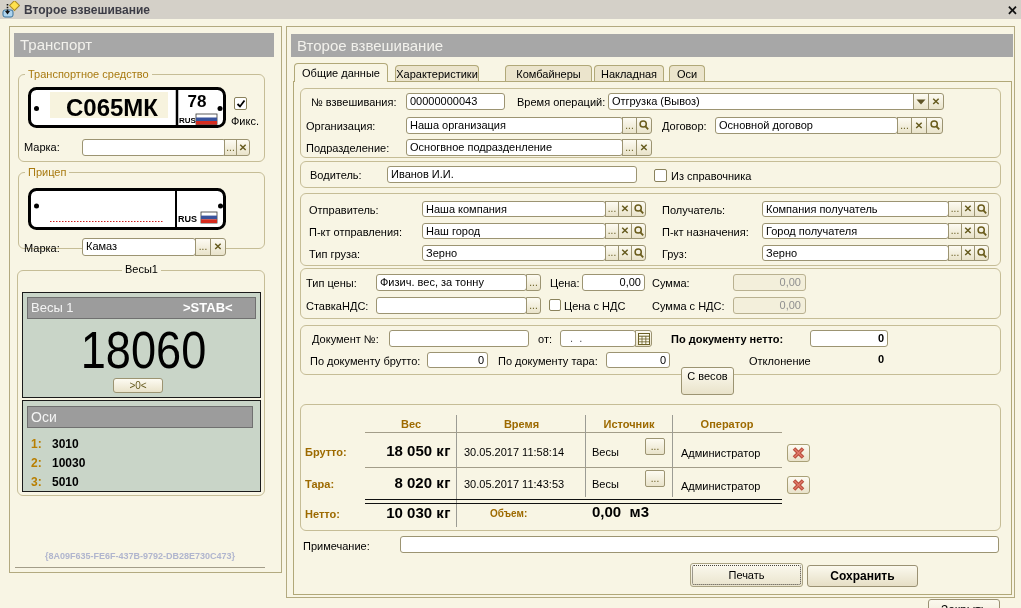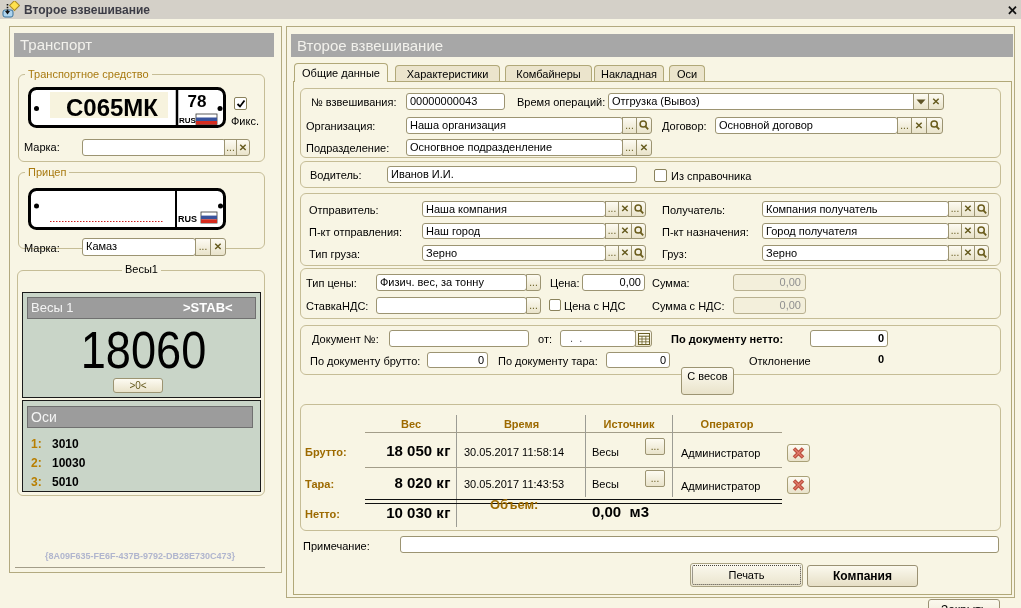--- a/index.html
+++ b/index.html
@@ -102,21 +102,21 @@
 <div class="abs" style="left:52px;top:456px;font-size:12px;font-weight:bold;color:#000;">10030</div>
 <div class="abs" style="left:31px;top:475px;font-size:12px;font-weight:bold;color:#b87e00;">3:</div>
 <div class="abs" style="left:52px;top:475px;font-size:12px;font-weight:bold;color:#000;">5010</div>
 
 <div class="abs" style="left:15px;top:551px;width:250px;text-align:center;font-size:9px;font-weight:bold;color:#b0b5ce;">{8A09F635-FE6F-437B-9792-DB28E730C473}</div>
 <div class="tline" style="left:15px;top:567px;width:250px;"></div>
 
 <div class="abs" style="left:286px;top:26px;width:729px;height:572px;border:1px solid #b3aa80;"></div>
 <div class="ghead" style="left:291px;top:34px;width:722px;height:23px;">Второе взвешивание</div>
 
-<div class="abs" style="left:395px;top:65px;width:105px;height:16px;background:#ebe4cc;border:1px solid #b1a878;border-bottom:none;border-radius:4px 4px 0 0;font-size:11px;text-align:center;padding-top:2px;">Характеристики</div>
+<div class="abs" style="left:395px;top:65px;width:84px;height:16px;background:#ebe4cc;border:1px solid #b1a878;border-bottom:none;border-radius:4px 4px 0 0;font-size:11px;text-align:center;padding-top:2px;">Характеристики</div>
 <div class="abs" style="left:505px;top:65px;width:87px;height:16px;background:#ebe4cc;border:1px solid #b1a878;border-bottom:none;border-radius:4px 4px 0 0;font-size:11px;text-align:center;padding-top:2px;">Комбайнеры</div>
 <div class="abs" style="left:594px;top:65px;width:70px;height:16px;background:#ebe4cc;border:1px solid #b1a878;border-bottom:none;border-radius:4px 4px 0 0;font-size:11px;text-align:center;padding-top:2px;">Накладная</div>
 <div class="abs" style="left:669px;top:65px;width:36px;height:16px;background:#ebe4cc;border:1px solid #b1a878;border-bottom:none;border-radius:4px 4px 0 0;font-size:11px;text-align:center;padding-top:2px;">Оси</div>
 
 <div class="abs" style="left:293px;top:81px;width:719px;height:514px;border:1px solid #b1a878;background:#f8f5e4;"></div>
 
 <div class="abs" style="left:294px;top:63px;width:94px;height:19px;background:#f8f5e4;border:1px solid #b1a878;border-bottom:none;border-radius:4px 4px 0 0;font-size:11px;text-align:center;padding-top:3px;">Общие данные</div>
 
 <div class="grp" style="left:300px;top:88px;width:701px;height:70px;"></div>
 <div class="lbl" style="left:311px;top:96px;">№ взвешивания:</div>
@@ -279,22 +279,22 @@
 <div class="abs" style="left:787px;top:476px;width:23px;height:18px;background:linear-gradient(#fdfbf2,#e9e3ca);border:1px solid #a9a077;border-radius:3px;"></div>
 <svg class="abs" style="left:792px;top:479px;" width="13" height="12" viewBox="0 0 13 12">
     <path d="M2 1.5 L11 10.5 M11 1.5 L2 10.5" stroke="#b84b39" stroke-width="3.6"></path>
     <path d="M2.5 2 L10.5 10 M10.5 2 L2.5 10" stroke="#e0796a" stroke-width="1.4"></path>
   </svg>
 
 <div class="abs" style="left:365px;top:499px;width:417px;height:4.5px;border-top:1.5px solid #111;border-bottom:1.5px solid #111;"></div>
 
 <div class="abs brown" style="left:305px;top:508px;font-size:11px;">Нетто:</div>
 <div class="abs" style="left:330px;top:505px;width:121px;text-align:right;font-size:15px;line-height:15px;font-weight:bold;">10 030 <span style="letter-spacing:0.5px;">кг</span></div>
-<div class="abs brown" style="left:490px;top:497px;font-size:13px;">Объем:</div>
+<div class="abs brown" style="left:490px;top:508px;font-size:10px;">Объем:</div>
 <div class="abs" style="left:592px;top:504px;font-size:15px;line-height:15px;font-weight:bold;">0,00&nbsp; <span>м3</span></div>
 
 <div class="lbl" style="left:303px;top:540px;">Примечание:</div>
 <div class="inp" style="left:400px;top:536px;width:599px;height:17px;"></div>
 
 <div class="abs" style="left:690px;top:563px;width:113px;height:24px;background:linear-gradient(#fbf9ee,#eae4cd);border:1px solid #aaa383;border-radius:3px;font-size:11px;text-align:center;line-height:22px;">
   <div style="position:absolute;left:1px;top:1px;right:1px;bottom:1px;border:1px dotted #45413a;border-radius:2px;"></div>Печать</div>
-<div class="abs" style="left:807px;top:565px;width:111px;height:22px;background:linear-gradient(#fbf9ee,#e6dfc6);border:1px solid #9a9173;border-radius:3px;font-size:12px;font-weight:bold;text-align:center;line-height:20px;">Компания</div>
+<div class="abs" style="left:807px;top:565px;width:111px;height:22px;background:linear-gradient(#fbf9ee,#e6dfc6);border:1px solid #9a9173;border-radius:3px;font-size:12px;font-weight:bold;text-align:center;line-height:20px;">Сохранить</div>
 <div class="abs" style="left:928px;top:565px;width:72px;height:36px;background:linear-gradient(#fbf9ee,#e6dfc6);border:1px solid #9a9173;border-radius:3px;font-size:12px;text-align:center;line-height:20px;margin-top:34px;">Закрыть</div>
 
 </body></html>

